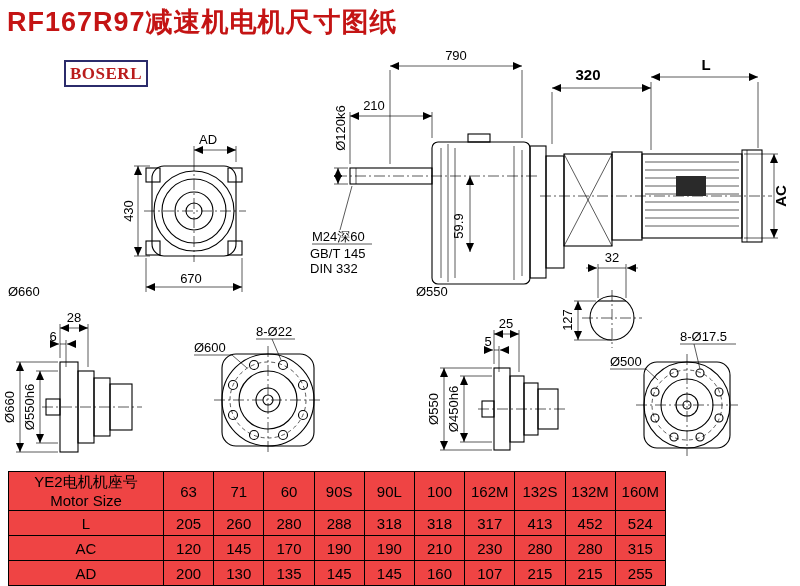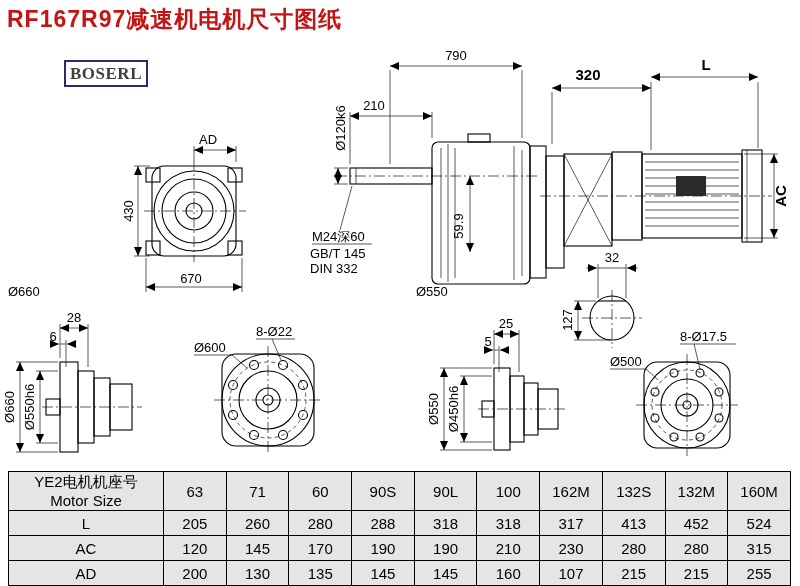--- a/index.html
+++ b/index.html
@@ -1,35 +1,35 @@
 <!DOCTYPE html>
 <html><head>
 <meta charset="utf-8">
 <style>
   *{box-sizing:border-box}
   html,body{margin:0;padding:0;background:#fff}
   .page{position:relative;width:800px;height:586px;background:#fff;color:#000;
         font-family:"Liberation Sans",sans-serif;overflow:hidden}
-  .title{position:absolute;left:7px;top:4px;font-size:23px;font-weight:bold;
+  .title{position:absolute;left:7px;top:4px;font-size:27px;font-weight:bold;
          color:#c41414;letter-spacing:1px;white-space:nowrap}
   .brand-box{position:absolute;left:64px;top:60px;width:84px;height:27px;
              border:2px solid #2b2b6b;display:flex;align-items:center;justify-content:center}
   .brand-text{font-family:"Liberation Serif",serif;font-weight:bold;font-size:17px;
-              color:#404040;letter-spacing:.5px}
+              color:#b91c1c;letter-spacing:.5px}
   svg.draw{position:absolute;left:0;top:0}
   svg text{font-family:"Liberation Sans",sans-serif;font-size:13px;fill:#000}
   svg text.b{font-size:15px;font-weight:bold}
   .ol{fill:none;stroke:#000;stroke-width:1.1}
   .th{fill:none;stroke:#000;stroke-width:.65}
   .cl{fill:none;stroke:#000;stroke-width:.65;stroke-dasharray:11 3 2 3}
   .hd{stroke-dasharray:4 3}
   .dm{fill:none;stroke:#000;stroke-width:.65;marker-start:url(#arr);marker-end:url(#arr)}
   .de{marker-end:url(#arr)}
-  table.spec{position:absolute;left:8px;top:471px;width:783px;border-collapse:collapse;
-             table-layout:fixed;background:#e5e5e5}
+  table.spec{position:absolute;left:8px;top:471px;width:658px;border-collapse:collapse;
+             table-layout:fixed;background:#ef4444}
   table.spec th,table.spec td{border:1px solid #000;text-align:center;font-weight:normal;
              font-size:15px;padding:0;height:25px;font-family:"Liberation Sans",sans-serif}
   table.spec tr.head th{height:38px}
   table.spec .corner div{line-height:19px}
   col.c0{width:155px}
 </style>
 </head>
 <body>
 
 <div class="page">

